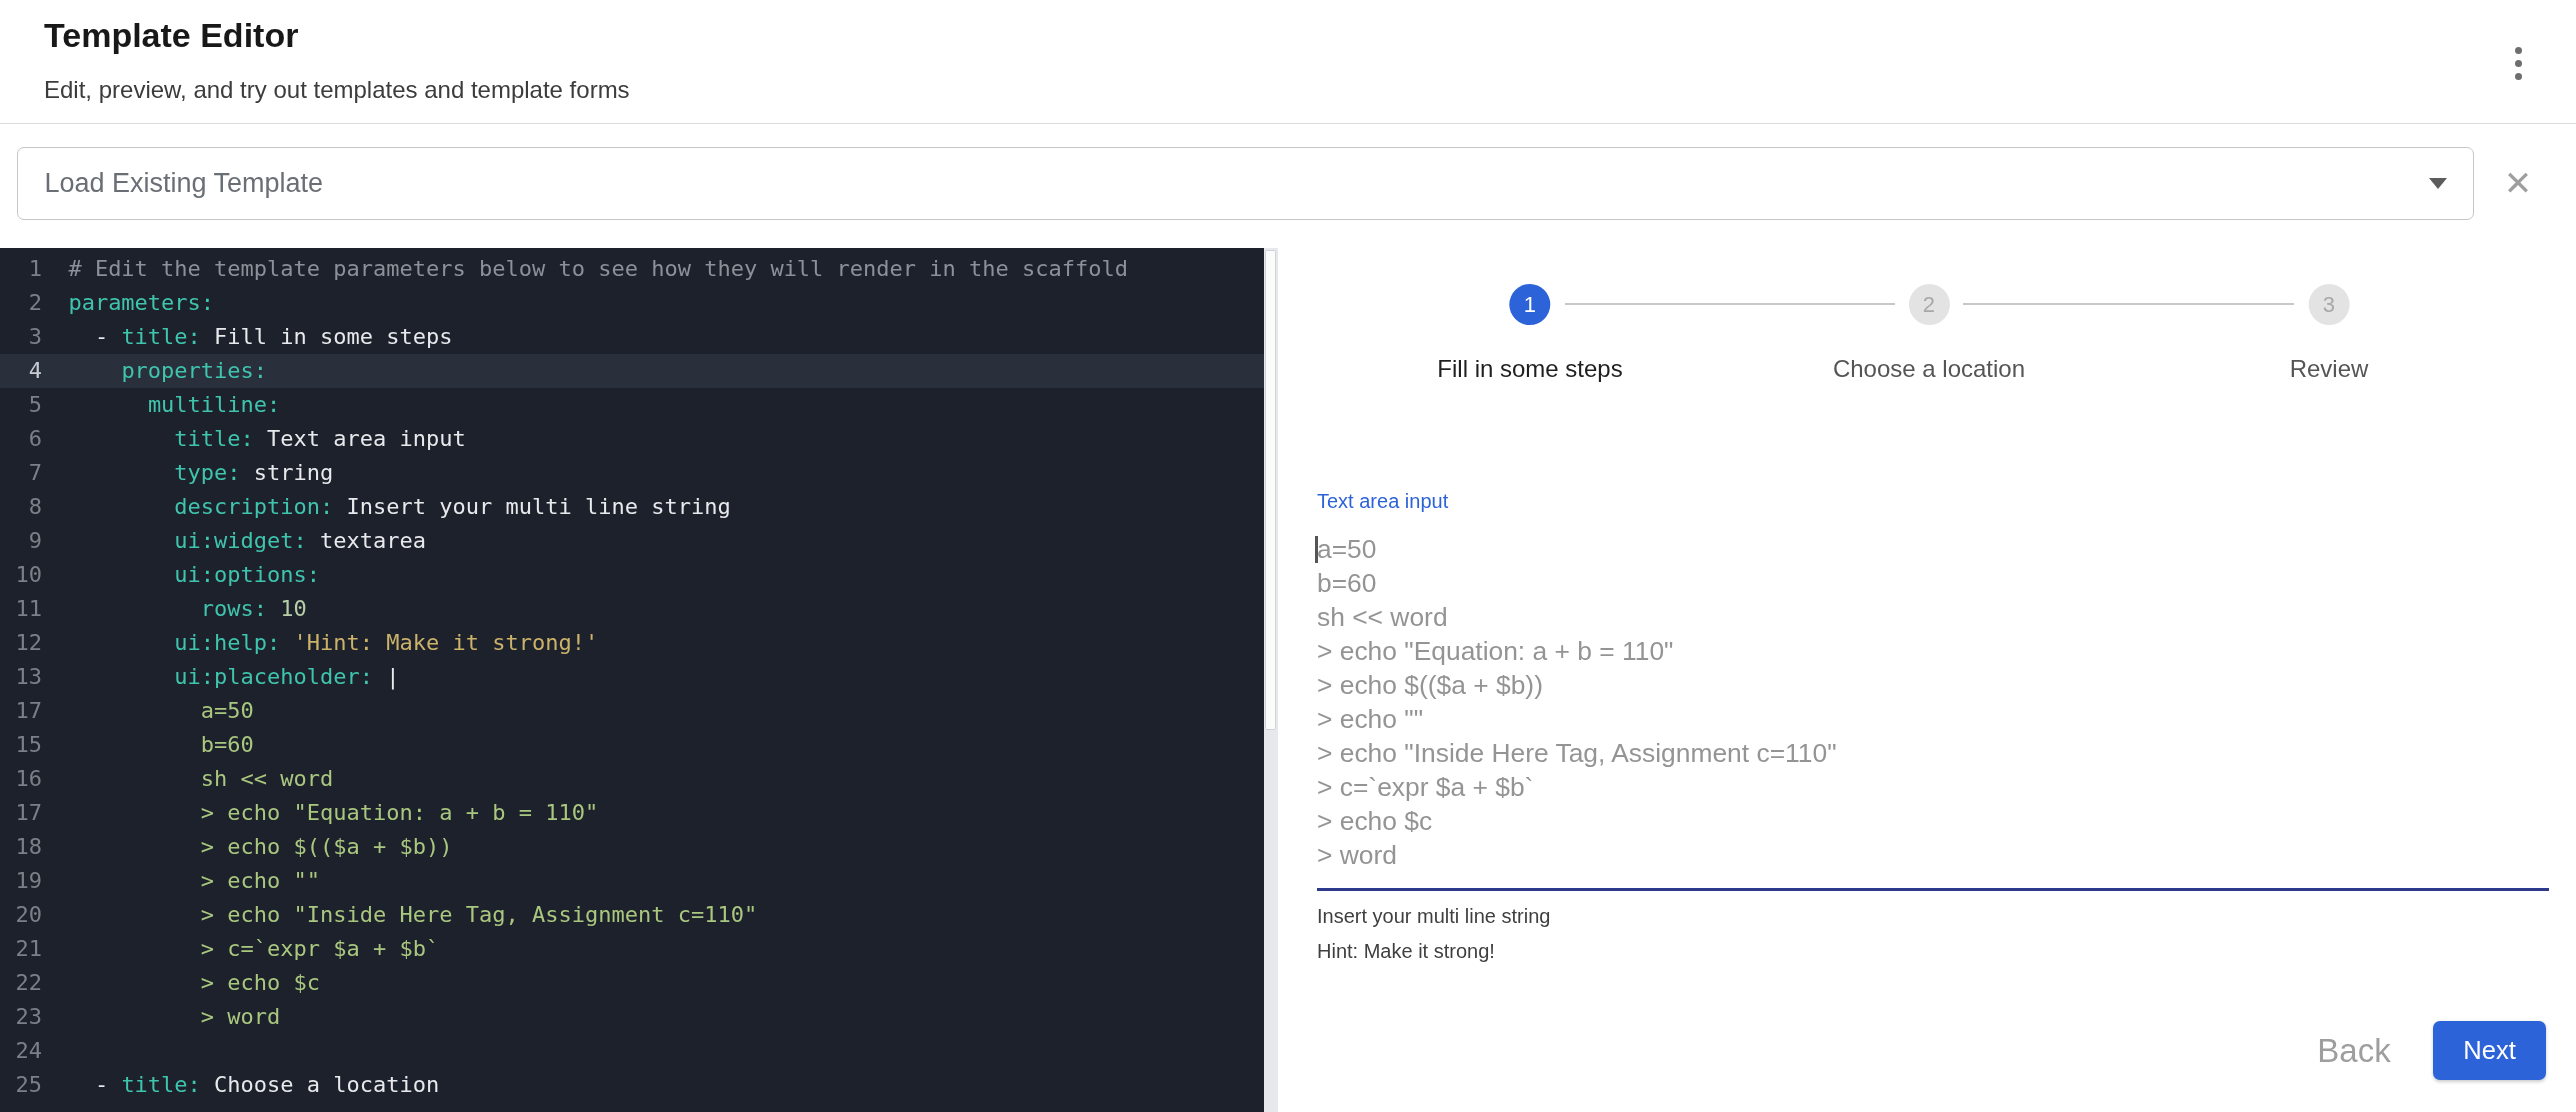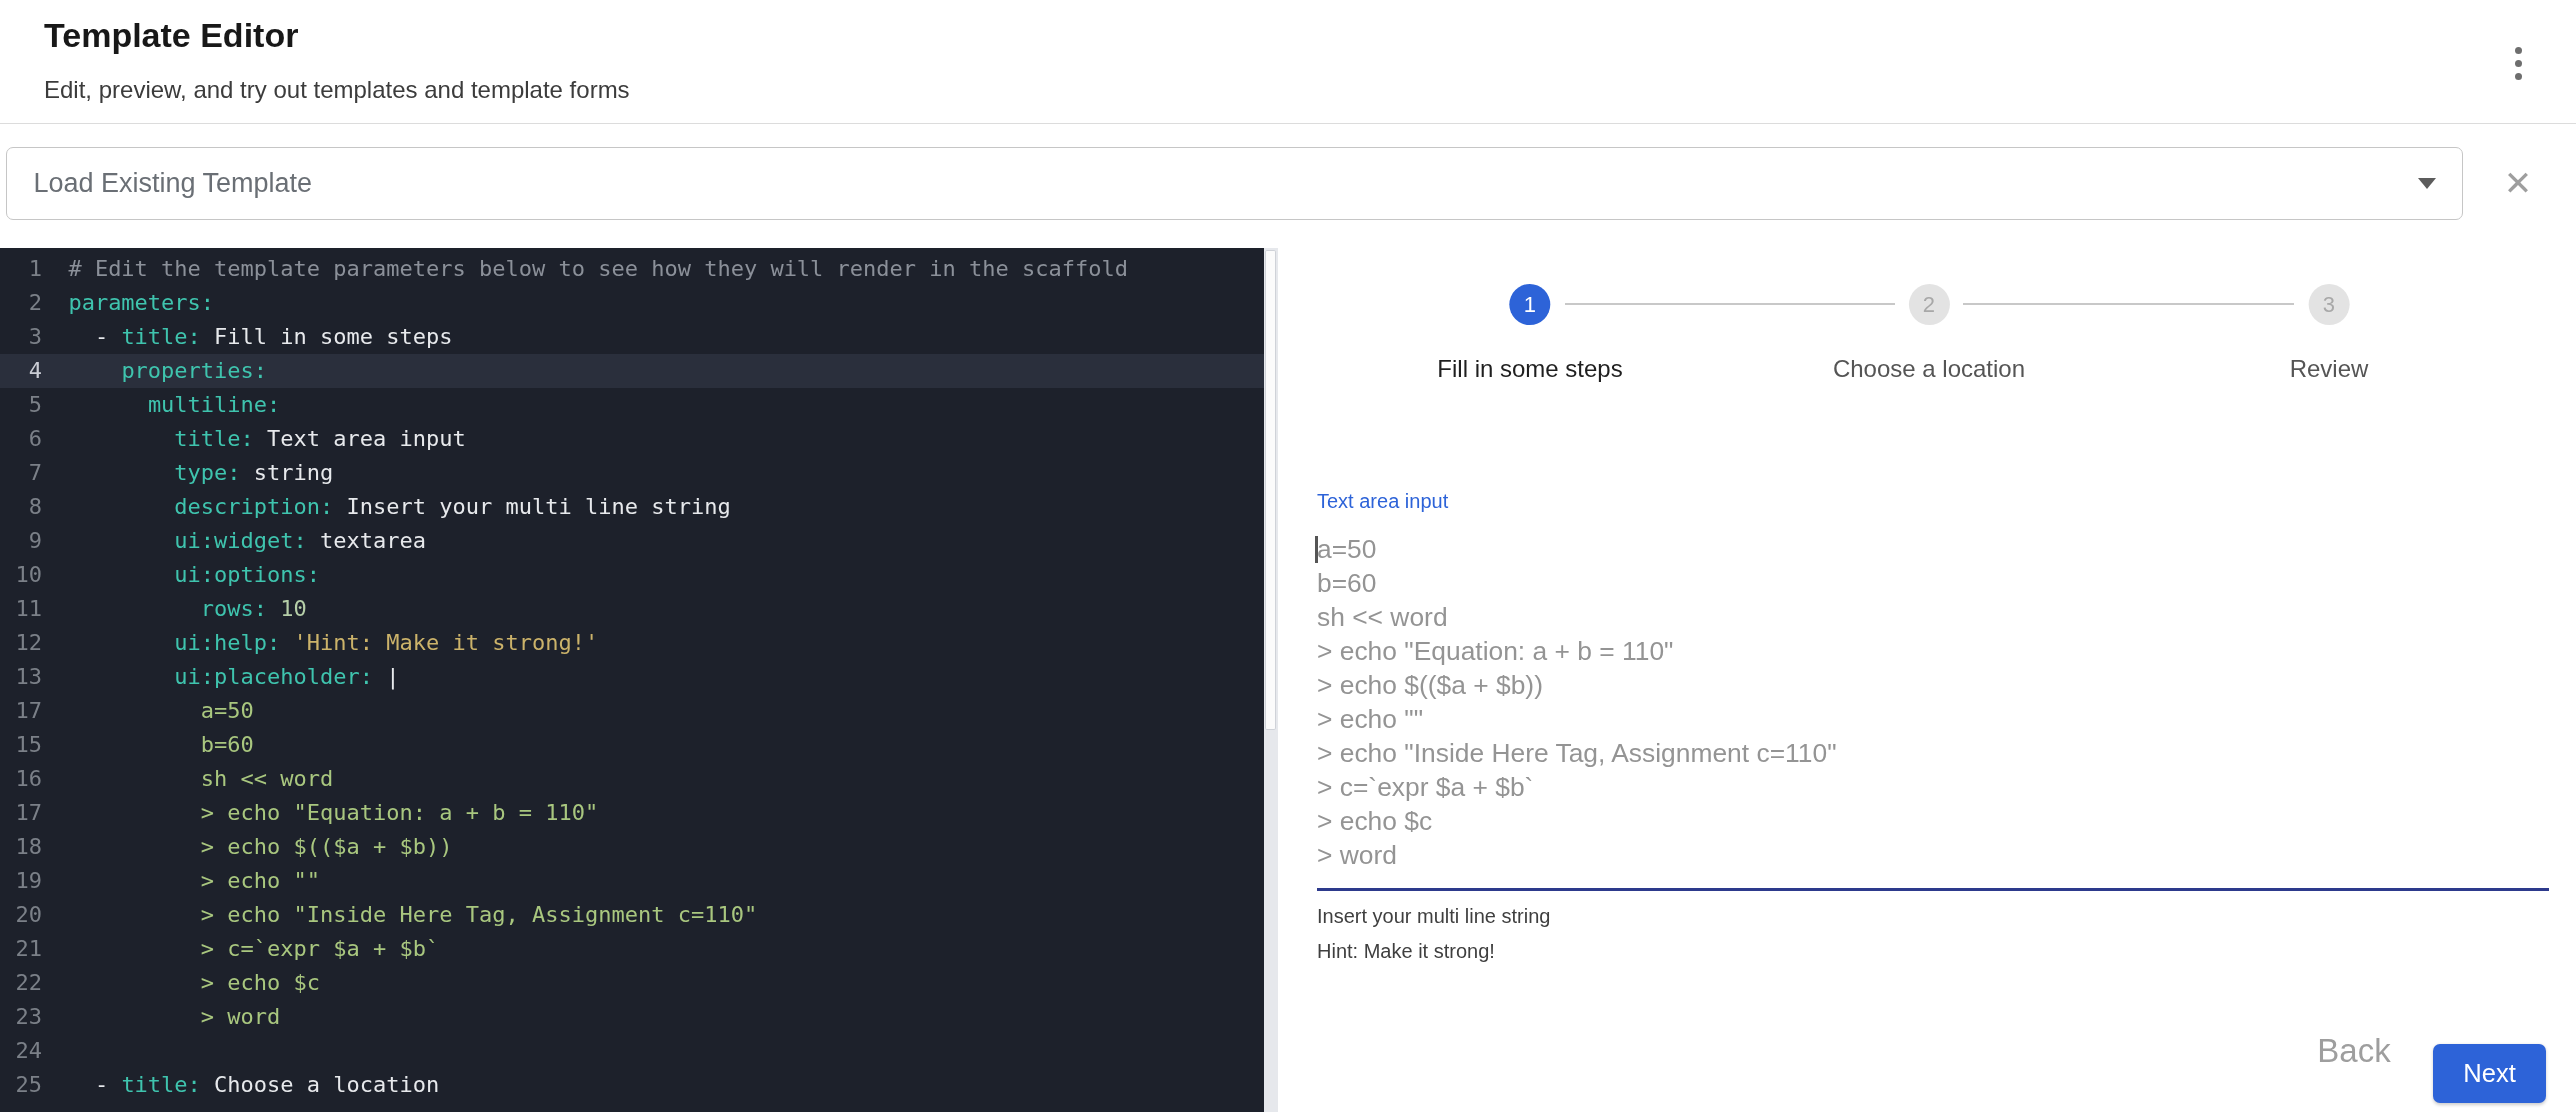--- a/index.html
+++ b/index.html
@@ -11,21 +11,21 @@
 
   
   .header { position:absolute; left:0; top:0; right:0; height:124px; background:#fff; border-bottom:1.8px solid #dcdcdc; }
   .page-title { position:absolute; left:44px; top:16px; font-size:34px; font-weight:700; color:#181818; }
   .page-subtitle { position:absolute; left:44px; top:76px; font-size:24px; color:#3c3c3c; }
   .kebab { position:absolute; left:2502px; top:37px; width:32px; height:53px; display:flex; flex-direction:column; align-items:center; justify-content:center; gap:6.2px; cursor:pointer; }
   .kebab i { width:7px; height:7px; border-radius:50%; background:#6e6e6e; }
 
   
   .select {
-    position:absolute; left:6px; top:147px; width:2457px; height:73px;
+    position:absolute; left:17px; top:147px; width:2457px; height:73px;
     border:1.8px solid #c6c6c6; border-radius:7px; display:flex; align-items:center;
     padding:0 26.4px; background:#fff; cursor:pointer;
   }
   .select-text { font-size:27px; color:#6a6f75; }
   .select-caret { margin-left:auto; width:0; height:0; border-left:9.7px solid transparent; border-right:9.7px solid transparent; border-top:11.5px solid #5c5c5c; }
   .clear-x { position:absolute; left:2497px; top:162px; width:42px; height:42px; display:flex; align-items:center; justify-content:center; font-size:34px; color:#9e9e9e; cursor:pointer; }
 
   
   .editor { position:absolute; left:0; top:248px; width:1264px; height:865px; background:#1d212b; overflow:hidden; padding-top:3.5px; }
   .code-line { display:flex; height:34px; line-height:34px; font-family:"DejaVu Sans Mono", monospace; font-size:22px; white-space:pre; }
@@ -63,21 +63,21 @@
   .field-label { position:absolute; left:39px; top:242px; font-size:20px; color:#2d63d8; }
   .ta { position:absolute; left:39px; top:284px; width:1232px; cursor:text; }
   .ta-line { height:34px; line-height:34px; font-size:26.4px; color:#949494; white-space:pre; }
   .ta-caret { position:absolute; left:-1.8px; top:3.5px; width:2.6px; height:27px; background:#555; }
   .underline { position:absolute; left:39px; top:640px; width:1232px; height:2.6px; background:#2d3a8c; }
   .helper-1 { position:absolute; left:39px; top:657px; font-size:20px; color:#3f3f3f; }
   .helper-2 { position:absolute; left:39px; top:692px; font-size:20px; color:#3f3f3f; }
 
   
   .back-btn { position:absolute; left:1023px; top:773px; width:106px; height:59px; background:transparent; border:none; font-family:"Liberation Sans",sans-serif; font-size:33px; font-weight:500; color:#9e9e9e; cursor:pointer; }
-  .next-btn { position:absolute; left:1155px; top:773px; width:113px; height:59px; background:#2d63d8; border:none; border-radius:7px; font-family:"Liberation Sans",sans-serif; font-size:25.6px; font-weight:500; color:#ffffff; cursor:pointer; box-shadow:0 1.8px 3.5px rgba(0,0,0,0.2);margin-top:23px; }
+  .next-btn { position:absolute; left:1155px; top:773px; width:113px; height:59px; background:#2d63d8; border:none; border-radius:7px; font-family:"Liberation Sans",sans-serif; font-size:25.6px; font-weight:500; color:#ffffff; cursor:pointer; box-shadow:0 1.8px 3.5px rgba(0,0,0,0.2); }
 </style>
 </head>
 <body>
 
 <div class="app">
 
   <div class="header">
     <div class="page-title">Template Editor</div>
     <div class="page-subtitle">Edit, preview, and try out templates and template forms</div>
     <div class="kebab">

